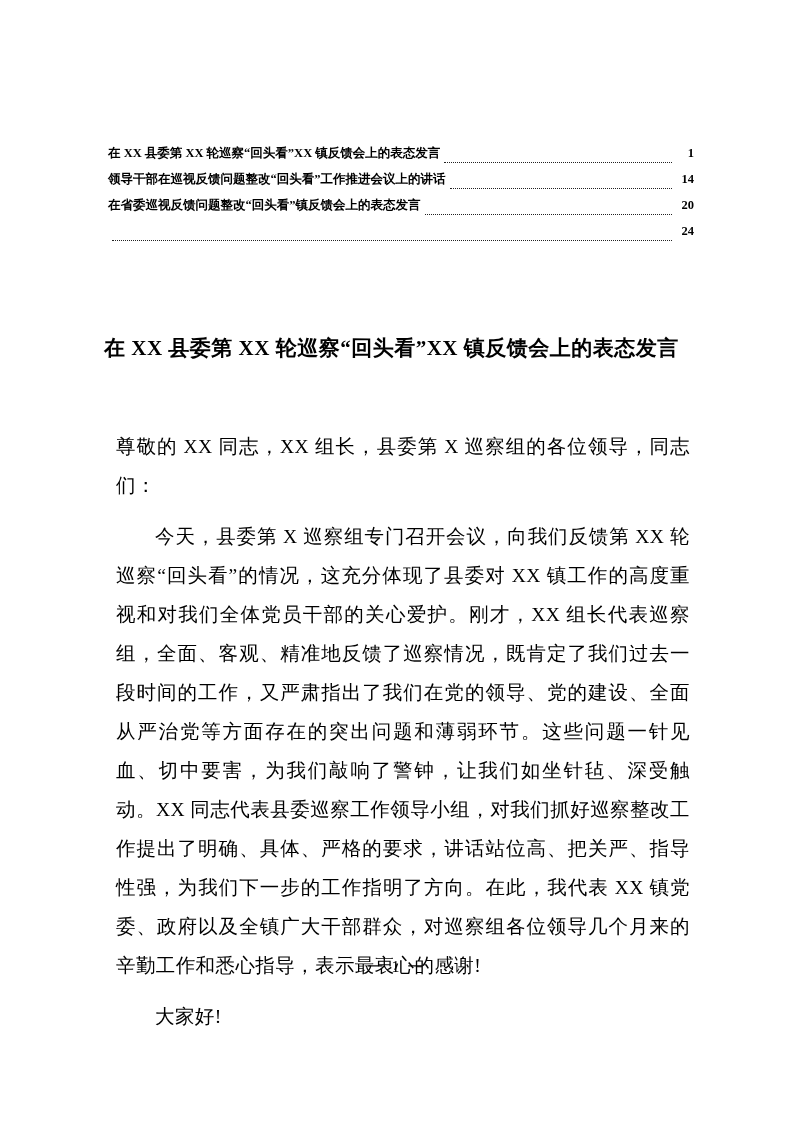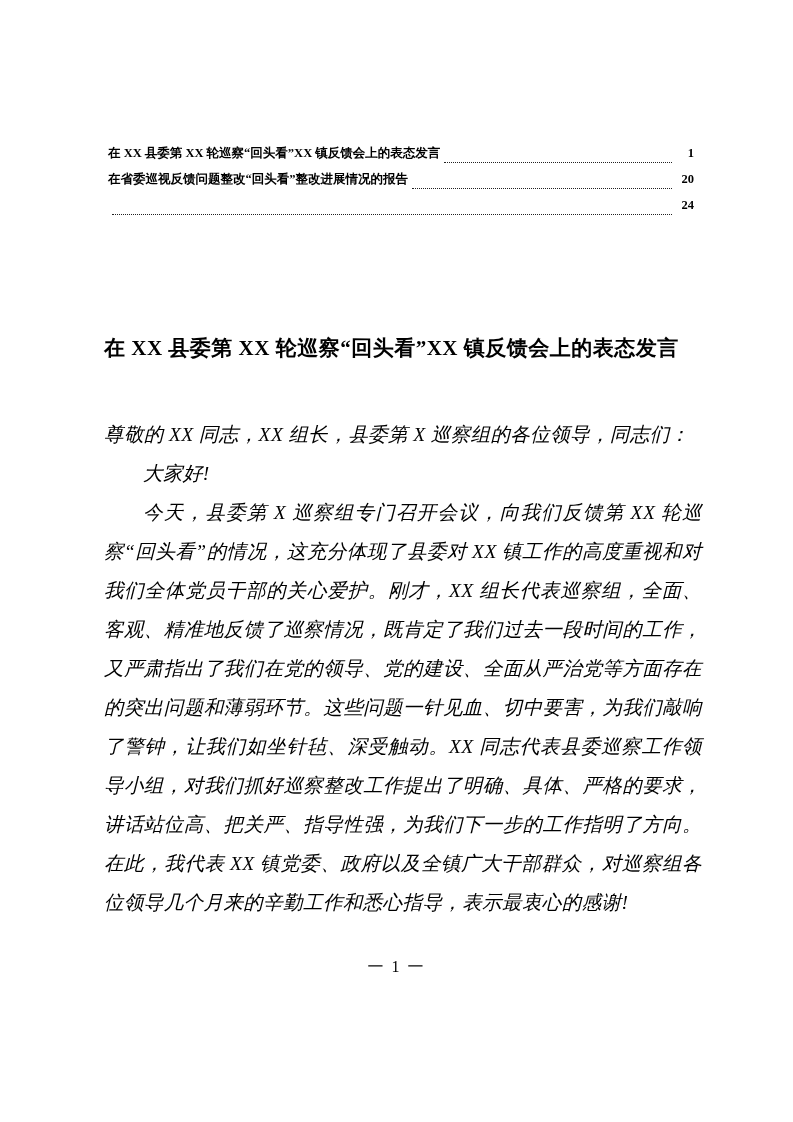--- a/index.html
+++ b/index.html
@@ -70,22 +70,21 @@
     left: 104px;
     top: 415px;
     width: 598px;
     font-size: 19.5px;
     line-height: 39px;
     text-align: justify;
     text-justify: inter-ideograph;
     letter-spacing: 0.4px;
   }
   .body-text p {
-    margin: 0;
-    font-style: italic;
+    margin: 12px;
   }
   .indent2 {
     text-indent: 2em;
   }
 
   
   .footer {
     position: absolute;
     left: 0;
     right: 0;
@@ -103,35 +102,40 @@
 
 <div class="page">
 
   <div class="toc">
     <div class="toc-row">
       <span class="toc-title">在 XX 县委第 XX 轮巡察“回头看”XX 镇反馈会上的表态发言</span>
       <span class="toc-dots"></span>
       <span class="toc-page">1</span>
     </div>
     <div class="toc-row">
-      <span class="toc-title">在省委巡视反馈问题整改“回头看”整改进展情况的报告</span>
+      <span class="toc-title">领导干部在巡视反馈问题整改“回头看”工作推进会议上的讲话</span>
+      <span class="toc-dots"></span>
+      <span class="toc-page">14</span>
+    </div>
+    <div class="toc-row">
+      <span class="toc-title">在省委巡视反馈问题整改“回头看”镇反馈会上的表态发言</span>
       <span class="toc-dots"></span>
       <span class="toc-page">20</span>
     </div>
     <div class="toc-row">
       <span class="toc-dots"></span>
       <span class="toc-page">24</span>
     </div>
   </div>
 
   <h1 class="doc-title">在 XX 县委第 XX 轮巡察“回头看”XX 镇反馈会上的表态发言</h1>
 
   <div class="body-text">
     <p>尊敬的 XX 同志，XX 组长，县委第 X 巡察组的各位领导，同志们：</p>
+    <p class="indent2">今天，县委第 X 巡察组专门召开会议，向我们反馈第 XX 轮巡察“回头看”的情况，这充分体现了县委对 XX 镇工作的高度重视和对我们全体党员干部的关心爱护。刚才，XX 组长代表巡察组，全面、客观、精准地反馈了巡察情况，既肯定了我们过去一段时间的工作，又严肃指出了我们在党的领导、党的建设、全面从严治党等方面存在的突出问题和薄弱环节。这些问题一针见血、切中要害，为我们敲响了警钟，让我们如坐针毡、深受触动。XX 同志代表县委巡察工作领导小组，对我们抓好巡察整改工作提出了明确、具体、严格的要求，讲话站位高、把关严、指导性强，为我们下一步的工作指明了方向。在此，我代表 XX 镇党委、政府以及全镇广大干部群众，对巡察组各位领导几个月来的辛勤工作和悉心指导，表示最衷心的感谢!</p>
     <p class="indent2">大家好!</p>
-    <p class="indent2">今天，县委第 X 巡察组专门召开会议，向我们反馈第 XX 轮巡察“回头看”的情况，这充分体现了县委对 XX 镇工作的高度重视和对我们全体党员干部的关心爱护。刚才，XX 组长代表巡察组，全面、客观、精准地反馈了巡察情况，既肯定了我们过去一段时间的工作，又严肃指出了我们在党的领导、党的建设、全面从严治党等方面存在的突出问题和薄弱环节。这些问题一针见血、切中要害，为我们敲响了警钟，让我们如坐针毡、深受触动。XX 同志代表县委巡察工作领导小组，对我们抓好巡察整改工作提出了明确、具体、严格的要求，讲话站位高、把关严、指导性强，为我们下一步的工作指明了方向。在此，我代表 XX 镇党委、政府以及全镇广大干部群众，对巡察组各位领导几个月来的辛勤工作和悉心指导，表示最衷心的感谢!</p>
   </div>
 
   <div class="footer">
     <span class="pgnum">一 1 一</span>
   </div>
 
 </div>
 
 </body></html>

